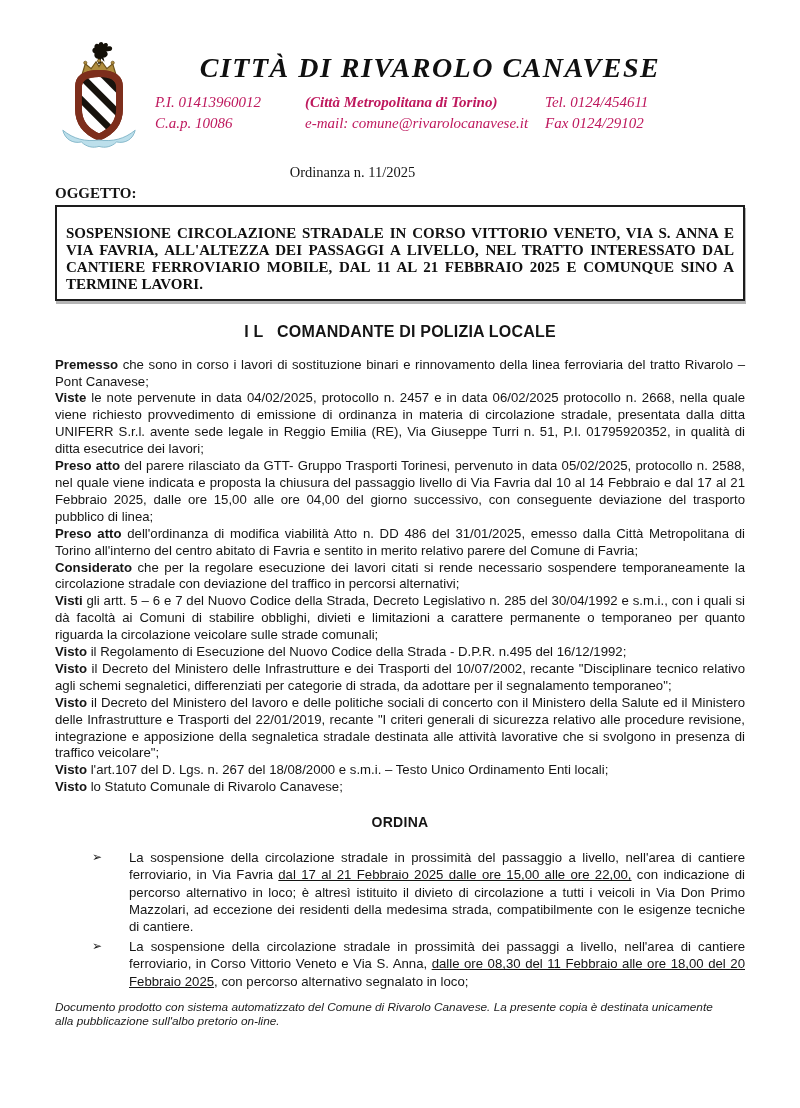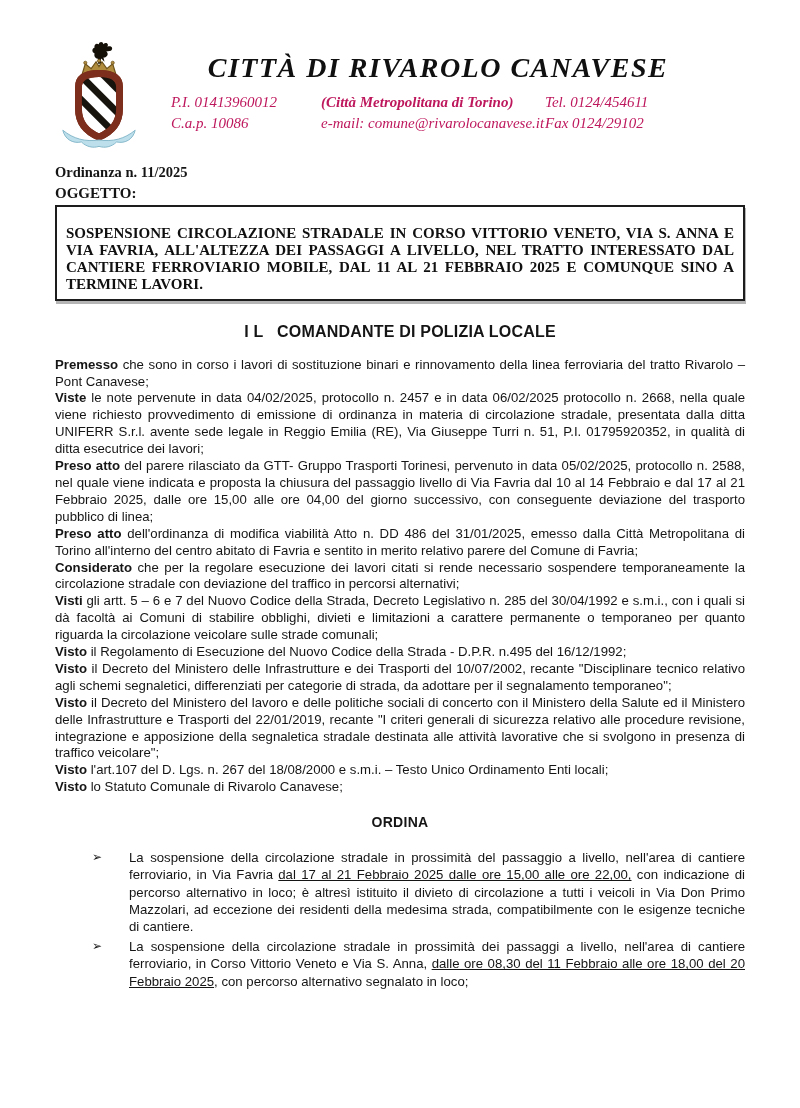--- a/index.html
+++ b/index.html
@@ -5,42 +5,42 @@
   html,body{margin:0;padding:0;}
   body{
     width:800px;height:1108px;overflow:hidden;
     background:#ffffff;color:#151515;
     font-family:"Liberation Sans", sans-serif;
     -webkit-font-smoothing:antialiased;
   }
   .page{padding:38px 55px 0 55px;}
 
   
-  .header{display:flex;align-items:flex-start;gap:28px;}
+  .header{display:flex;align-items:flex-start;gap:12px;}
   .crest{width:88px;height:116px;flex:0 0 88px;}
   .header-right{flex:1;padding-right:40px;}
   .title{
     font-family:"Liberation Serif", serif;
     font-style:italic;font-weight:bold;
     font-size:28px;letter-spacing:1.5px;
     text-align:center;white-space:nowrap;
     margin-top:14px;color:#101010;
   }
   .info-grid{
     display:grid;grid-template-columns:150px 1fr 160px;
     font-family:"Liberation Serif", serif;font-style:italic;
     font-size:15px;line-height:21px;margin-top:8px;color:#be185d;
   }
   .info-mid{text-align:left;}
   .info-mid.bold{font-weight:bold;}
 
   
   .ordinance-number{
-    text-align:left;padding-right:95px;
-    font-family:"Liberation Serif", serif;font-weight:bold;font-size:14.5px;
+    text-align:center;padding-right:95px;
+    font-family:"Liberation Serif", serif;font-weight:normal;font-size:14.5px;
     margin-top:10px;
   }
   .subject-label{
     font-family:"Liberation Serif", serif;font-weight:bold;font-size:15px;
     margin:4px 0 3px 0;
   }
   .subject-box{
     border:2px solid #1d1d1d;
     box-shadow:1px 3px 0 #b5b5b5;
     padding:18px 9px 6px 9px;
@@ -149,14 +149,15 @@
       <div class="para"><strong>Visto</strong> lo Statuto Comunale di Rivarolo Canavese;</div>
     </div>
 
   <div class="ordina-heading">ORDINA</div>
 
   <div class="order-list">
       <div class="order-item"><span class="bullet">➢</span><span>La sospensione della circolazione stradale in prossimità del passaggio a livello, nell'area di cantiere ferroviario, in Via Favria <span class="ul">dal 17 al 21 Febbraio 2025 dalle ore 15,00 alle ore 22,00,</span> con indicazione di percorso alternativo in loco; è altresì istituito il divieto di circolazione a tutti i veicoli in Via Don Primo Mazzolari, ad eccezione dei residenti della medesima strada, compatibilmente con le esigenze tecniche di cantiere.</span></div>
       <div class="order-item"><span class="bullet">➢</span><span>La sospensione della circolazione stradale in prossimità dei passaggi a livello, nell'area di cantiere ferroviario, in Corso Vittorio Veneto e Via S. Anna, <span class="ul">dalle ore 08,30 del 11 Febbraio alle ore 18,00 del 20 Febbraio 2025</span>, con percorso alternativo segnalato in loco;</span></div>
     </div>
 
+  <div class="footer">Documento prodotto con sistema automatizzato del Comune di Rivarolo Canavese.  La presente copia è destinata unicamente alla pubblicazione sull'albo pretorio on-line.</div>
 
 </div>
 
 </body></html>

